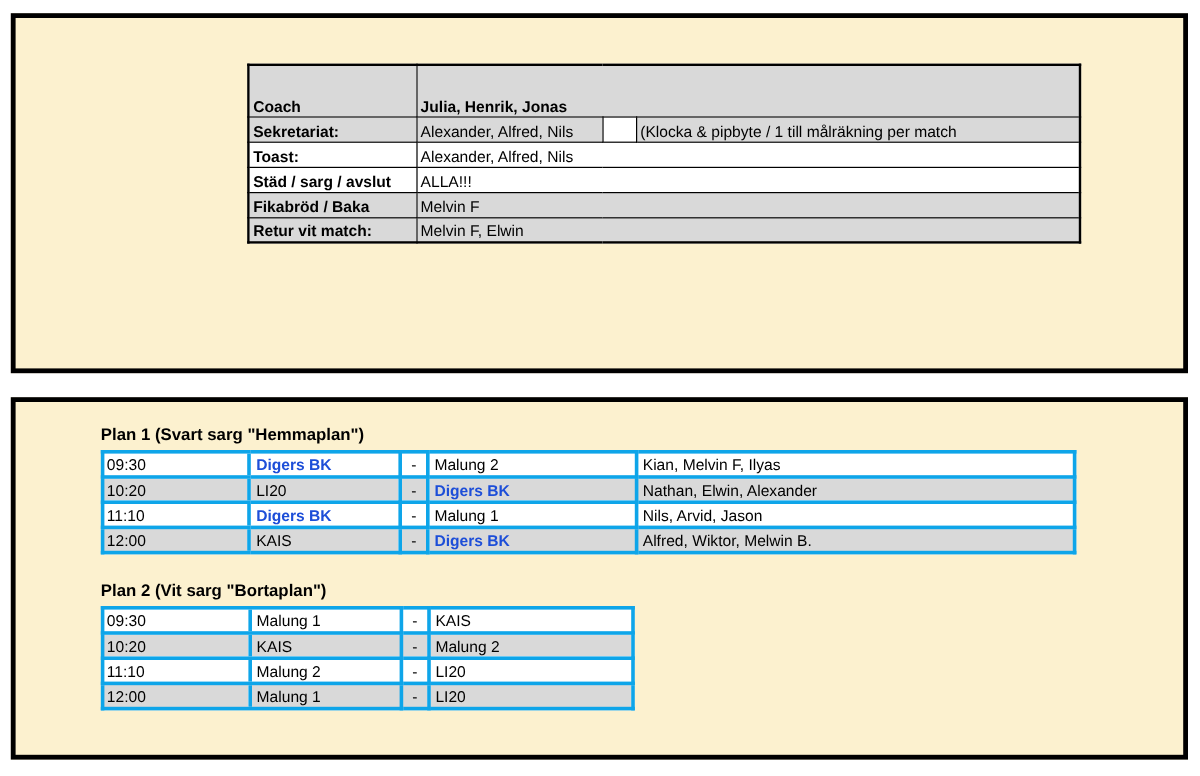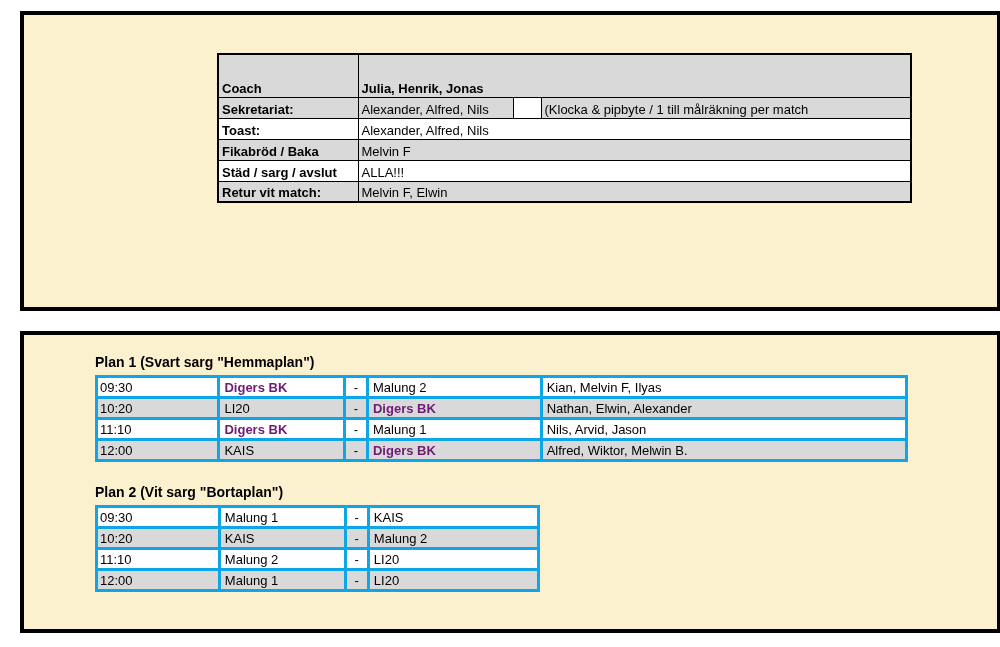--- a/index.html
+++ b/index.html
@@ -2,21 +2,21 @@
 <html><head>
 <meta charset="utf-8">
 <style>
   html,body { margin:0; padding:0; background:#ffffff; }
   .canvas {
     position:relative; width:1000px; height:647px; background:#ffffff;
     font-family:"Liberation Sans", sans-serif; color:#000;
     -webkit-font-smoothing:antialiased;
   }
   .panel {
-    position:absolute; left:20px; width:981px;
+    position:absolute; left:9px; width:981px;
     border:4px solid #000; background:#fcf1cf; box-sizing:border-box;padding-left:29px;
   }
   .panel1 { top:11px; height:300px; }
   .panel2 { top:331px; height:302px; }
 
   table { border-collapse:collapse; table-layout:fixed; position:absolute; }
   td { overflow:hidden; white-space:nowrap; font-size:13px; box-sizing:border-box; }
 
   
   .duty { left:193px; top:38px; width:693px; border:2px solid #000; background:#fff; }
@@ -35,21 +35,21 @@
   
   .plan-title { position:absolute; font-size:14px; font-weight:bold; }
   .plan-sub   { position:absolute; font-size:13.5px; }
   .plan { border:3px solid #000; background:#fff; }
   .plan td { border:3px solid #0ea5e9; height:21px; padding:0 2px 1px 4px; vertical-align:bottom;margin-top:16px; }
   .plan td.timecol { border-right:2px solid #000; padding-left:2px; }
   .plan td.dashcol { text-align:center; padding:0 0 1px 0; }
   .plan td.namescol { border-left:2px solid #000; }
   .plan1-t { left:71px;  top:40px;  width:813px; }
   .plan2-t { left:71px;  top:170px; width:445px; }
-  .red { color:#701a75; font-weight:bold; }
+  .red { color:#1d4ed8; font-weight:bold; }
 </style>
 </head>
 <body>
 
 <div class="canvas">
 
   <div class="panel panel1">
     <table class="duty">
       <colgroup>
           <col style="width:140px">
@@ -73,27 +73,27 @@
       </tr>
 
 
 
       <tr>
         <td class="w b">Toast:</td>
         <td class="w" colspan="3">Alexander, Alfred, Nils</td>
       </tr>
 
       <tr>
-        <td class="g b">Fikabröd / Baka</td>
-        <td class="g" colspan="3">Melvin F</td>
+        <td class="w b">Städ / sarg / avslut</td>
+        <td class="w" colspan="3">ALLA!!!</td>
       </tr>
 
       <tr>
-        <td class="w b">Städ / sarg / avslut</td>
-        <td class="w" colspan="3">ALLA!!!</td>
+        <td class="g b">Fikabröd / Baka</td>
+        <td class="g" colspan="3">Melvin F</td>
       </tr>
 
       <tr>
         <td class="g b">Retur vit match:</td>
         <td class="g" colspan="3">Melvin F, Elwin</td>
       </tr>
     </tbody>
       </table>
   </div>
 

